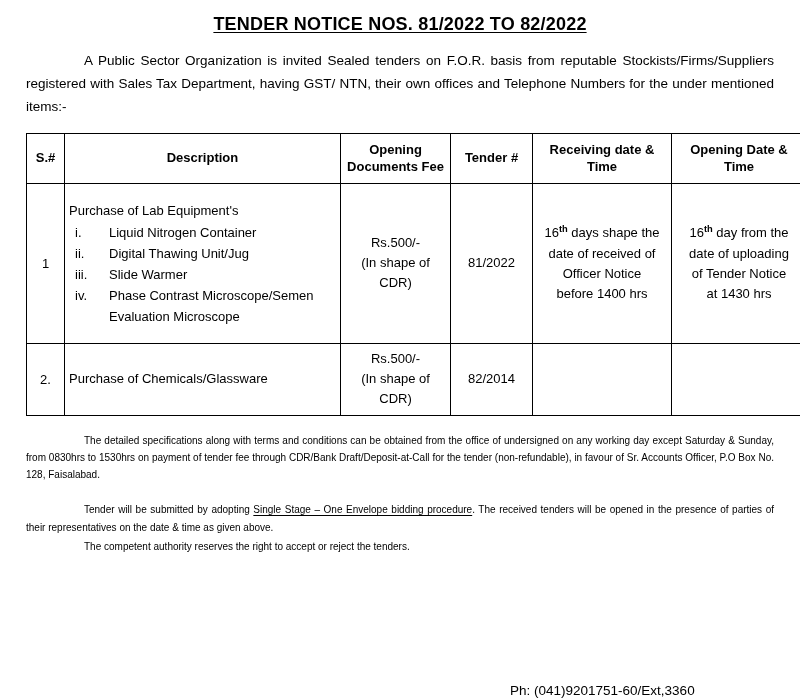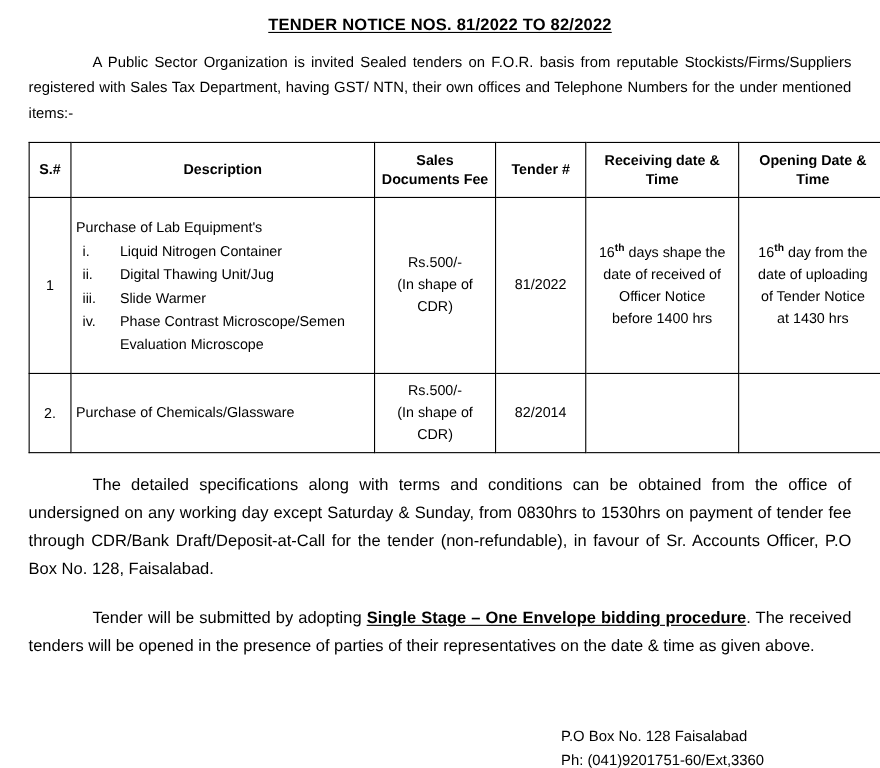--- a/index.html
+++ b/index.html
@@ -18,21 +18,21 @@
   .page {
     position: relative;
     width: 800px;
     height: 698px;
     padding: 0;
     box-sizing: border-box;
   }
   .title {
     text-align: center;
     font-weight: bold;
-    font-size: 15px;
+    font-size: 18px;
     letter-spacing: 0.2px;
     margin: 14px 0 0 0;
     text-decoration: underline;
     text-underline-offset: 2px;
   }
   .intro {
     margin: 14px 26px 0 26px;
     text-align: justify;
     line-height: 1.72;
     font-size: 13.5px;
@@ -83,30 +83,30 @@
     display: inline-block;
     width: 34px;
     flex: 0 0 34px;
     text-align: left;
   }
   sup { font-size: 0.72em; vertical-align: super; font-weight: bold; }
   .para {
     margin: 16px 26px 0 26px;
     text-align: justify;
     line-height: 1.72;
-    font-size: 15px;
+    font-size: 10px;
   }
   .para .indent {
     display: inline-block;
     width: 58px;
   }
   .para2 { margin-top: 18px; }
   .para3 { margin-top: 2px; }
   .bold-u {
-    font-weight: bold;
+    font-weight: normal;
     text-decoration: underline;
     text-underline-offset: 2px;
   }
   .signature {
     margin: 24px 0 0 0;
     padding-right: 0;
     text-align: left;
     line-height: 1.6;
     font-size: 13.5px;
     position: absolute;
@@ -129,21 +129,21 @@
       <col class="col-desc">
       <col class="col-fee">
       <col class="col-tno">
       <col class="col-recv">
       <col class="col-open">
     </colgroup>
     <thead>
       <tr>
         <th>S.#</th>
         <th>Description</th>
-        <th>Sales Documents Fee</th>
+        <th>Opening Documents Fee</th>
         <th>Tender #</th>
         <th>Receiving date &amp; Time</th>
         <th>Opening Date &amp; Time</th>
       </tr>
     </thead>
     <tbody>
       <tr style="height:160px;">
         <td class="sn">1</td>
         <td class="desc">
           <div class="desc-head">Purchase of Lab Equipment's</div>
@@ -199,19 +199,19 @@
         <td class="recv"></td>
         <td class="open"></td>
       </tr>
     </tbody>
   </table>
 
   <div class="para"><span class="indent"></span><span>The detailed specifications along with terms and conditions can be obtained from the office of undersigned on any working day except Saturday &amp; Sunday, from 0830hrs to 1530hrs on payment of tender fee through CDR/Bank Draft/Deposit-at-Call for the tender (non-refundable), in favour of Sr. Accounts Officer, P.O Box No. 128, Faisalabad.</span></div>
 
   <div class="para para2"><span class="indent"></span><span>Tender will be submitted by adopting </span><span class="bold-u">Single Stage – One Envelope bidding procedure</span><span>. The received tenders will be opened in the presence of parties of their representatives on the date &amp; time as given above.</span></div>
 
+  <div class="para para3"><span class="indent"></span><span>The competent authority reserves the right to accept or reject the tenders.</span></div>
 
   <div class="signature">
-    <div>P.O Box No. 128 Faisalabad</div>
     <div>Ph: (041)9201751-60/Ext,3360</div>
   </div>
 
 </div>
 
 </body></html>

